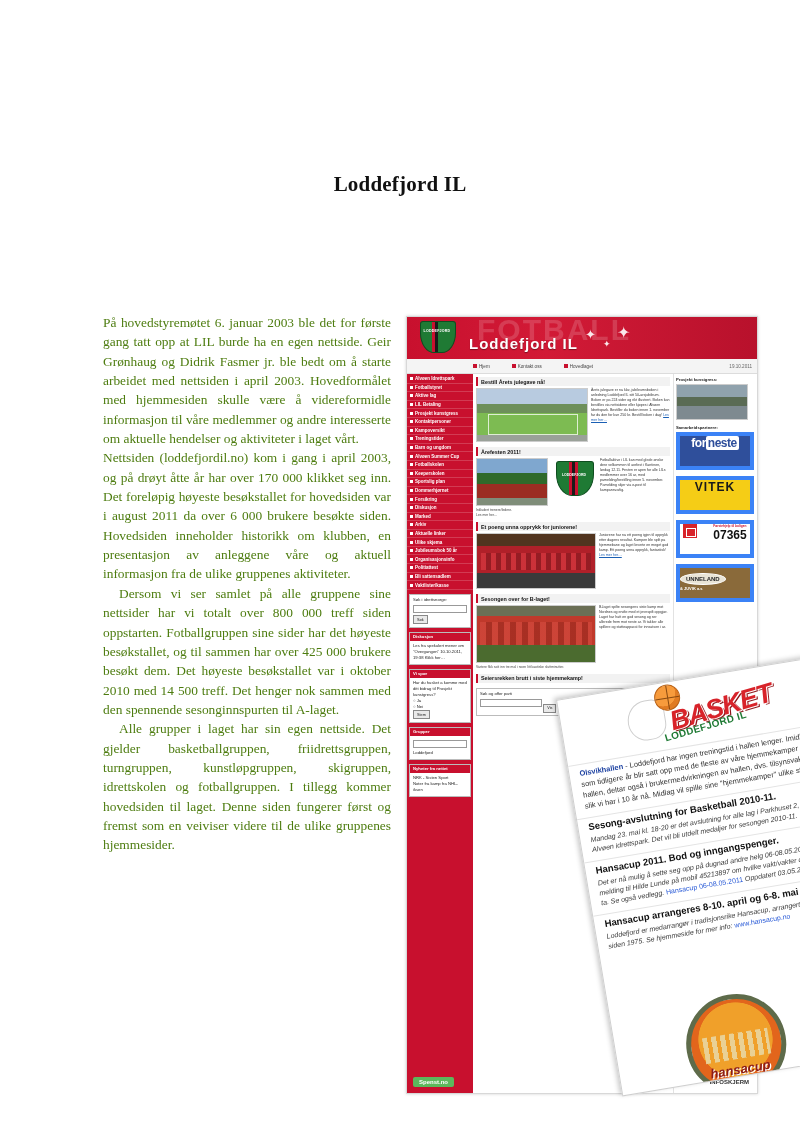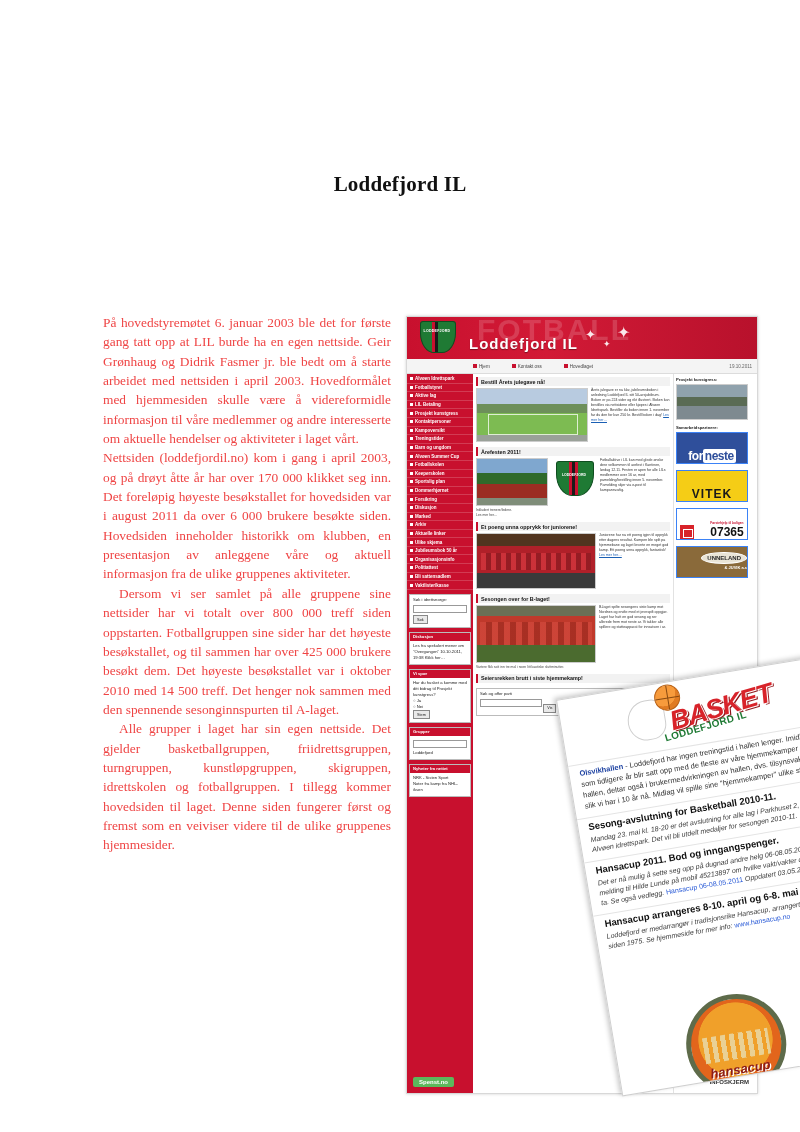--- a/index.html
+++ b/index.html
@@ -48,21 +48,21 @@
 
   
   .article {
     position: absolute;
     left: 103px;
     top: 313px;
     width: 288px;
     font-size: 13.4px;
     line-height: 19.35px;
     text-align: justify;
-    color: #ef4444;
+    color: #4d7c0f;
     hyphens: auto;
   }
   .article p {
     margin: 0;
   }
   .article p.indent {
     text-indent: 16px;
   }
 
   
@@ -340,23 +340,23 @@
   .right-photo {
     width: 70px; height: 34px;
     background: linear-gradient(180deg,#90a2ad 0 35%, #5a6b54 35% 62%, #7e8a90 62% 100%);
     border: 1px solid #ccc;
     margin-bottom: 5px;
   }
   .sponsor {
     width: 70px;
     height: 30px;
     margin-bottom: 6px;
-    border: 1px solid #3b82f6;
+    border: 4px solid #3b82f6;
     display: flex;
-    align-items: flex-end;
+    align-items: flex-start;
     justify-content: center;
     font-weight: bold;
     background: #fff;
     overflow: hidden;
     position: relative;
   }
   .sp-forsalg {
     background: #2f4f9b;
     color: #fff;
     font-size: 12px;

